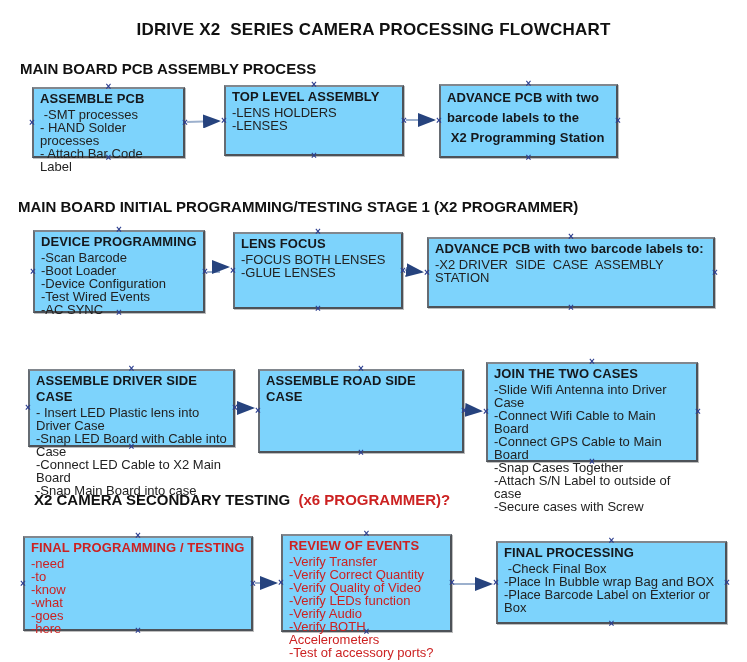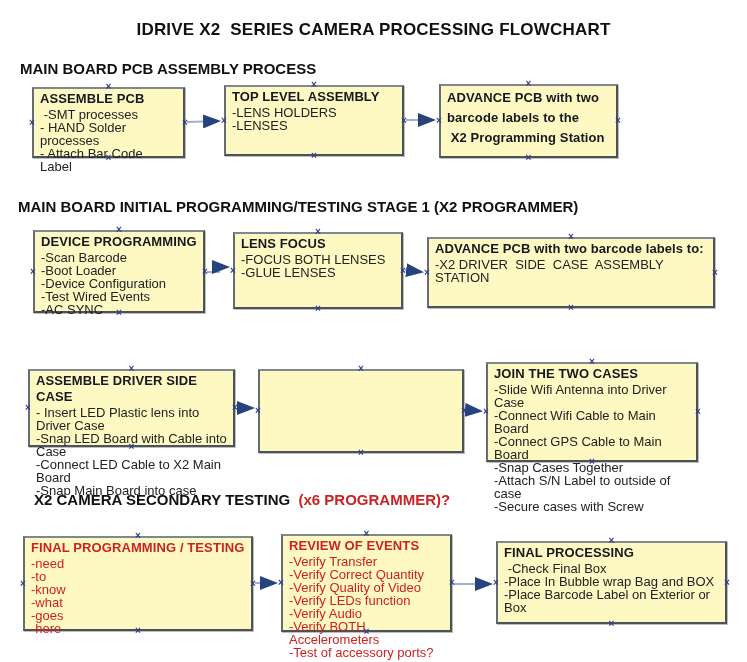--- a/index.html
+++ b/index.html
@@ -27,21 +27,21 @@
     position: absolute;
     font-size: 15px;
     font-weight: bold;
     color: #111111;
     white-space: pre;
   }
   .red-text { color: #cc2222; white-space: pre; }
   .box {
     position: absolute;
     box-sizing: border-box;
-    background: #fef9c3;
+    background: #7dd3fc;
     border: 2px solid #4d5258;
     border-top-color: #81878e;
     border-left-color: #666c73;
     box-shadow: 1px 1px 0 rgba(110,110,110,0.45);
     padding: 2px 6px 0 6px;
     overflow: visible;
   }
   .box-title {
     font-size: 13px;
     font-weight: bold;
@@ -142,20 +142,21 @@
     <div class="box-title">ASSEMBLE DRIVER SIDE CASE</div>
     <div class="box-items">
         <div class="item">- Insert LED Plastic lens into Driver Case</div>
         <div class="item">-Snap LED Board with Cable into Case</div>
         <div class="item">-Connect LED Cable to X2 Main Board</div>
         <div class="item">-Snap Main Board into case</div>
       </div>
   </div>
 
   <div class="box" style="left:258px;top:369px;width:206px;height:84px">
+    <div class="box-title">ASSEMBLE ROAD SIDE CASE</div>
   </div>
 
   <div class="box" style="left:486px;top:362px;width:212px;height:100px">
     <div class="box-title">JOIN THE TWO CASES</div>
     <div class="box-items">
         <div class="item">-Slide Wifi Antenna into Driver Case</div>
         <div class="item">-Connect Wifi Cable to Main Board</div>
         <div class="item">-Connect GPS Cable to Main Board</div>
         <div class="item">-Snap Cases Together</div>
         <div class="item">-Attach S/N Label to outside of case</div>

